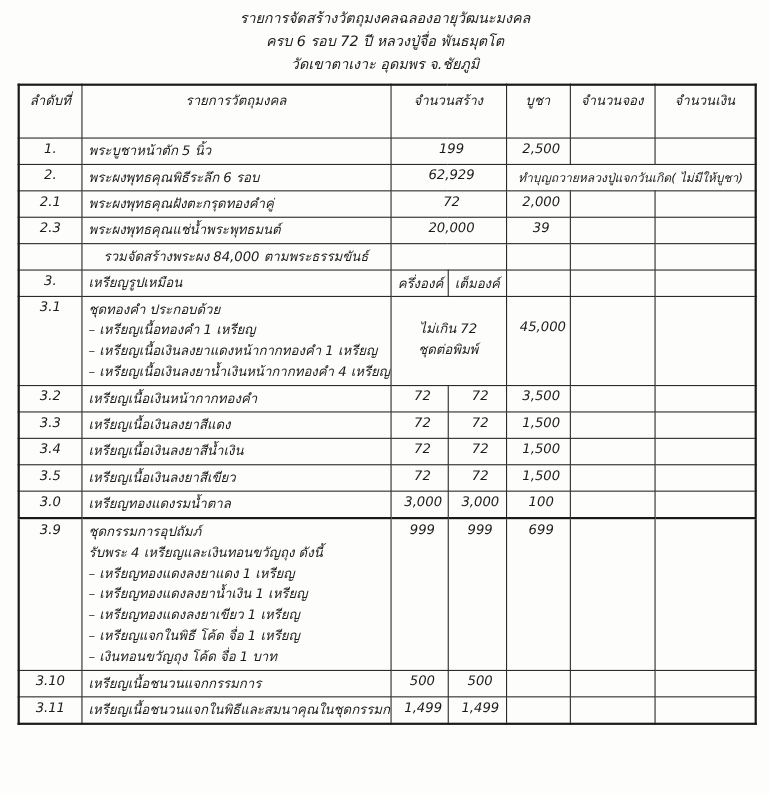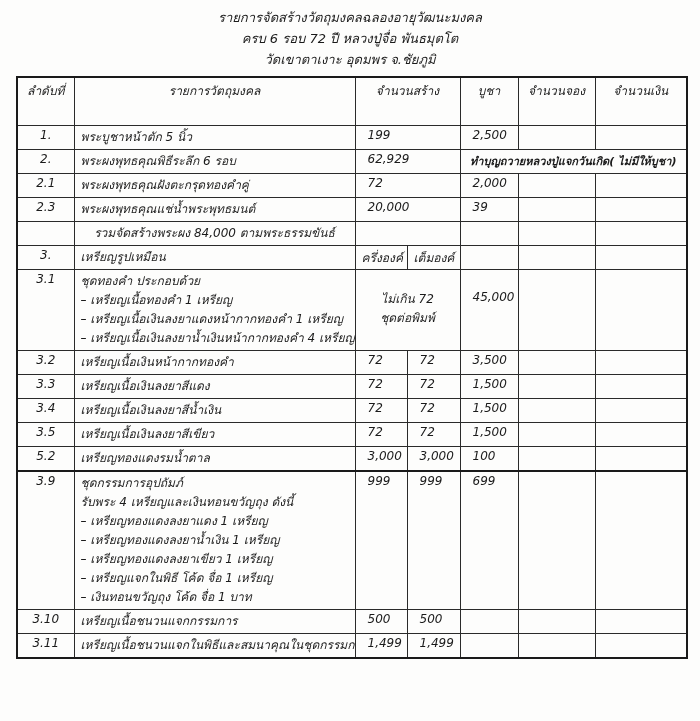--- a/index.html
+++ b/index.html
@@ -16,26 +16,26 @@
     border:2px solid #1a1a1a;
   }
   th,td{
     border:1px solid #2a2a2a;
     font-weight:normal; font-size:12px;
     padding:2px 6px; vertical-align:top; overflow:hidden;
     white-space:nowrap;
   }
   thead th{ height:42px; text-align:center; vertical-align:top; padding-top:3px; font-size:12px;margin-top:20px;}
   td{ height:18px; }
-  .num{ text-align:left;padding-left:12px; }
+  .num{ text-align:center;padding-left:12px; }
   .ctr{ text-align:center; }
   .item-line{ line-height:19px; }
   .pad-top{ padding-top:20px;font-style:italic; }
   tr.thick td{ border-top:2px solid #1a1a1a; }
-  .small-note{ font-size:11px;font-weight:bold; }
+  .small-note{ font-size:11px; }
 </style>
 </head>
 <body>
 
 <div class="title-block">
   <div class="title-line">รายการจัดสร้างวัตถุมงคลฉลองอายุวัฒนะมงคล</div>
   <div class="title-line">ครบ 6 รอบ 72 ปี หลวงปู่จื่อ พันธมุตโต</div>
   <div class="title-line">วัดเขาตาเงาะ อุดมพร จ.ชัยภูมิ</div>
 </div>
 
@@ -173,21 +173,21 @@
         <td>
           <div class="item-line">เหรียญเนื้อเงินลงยาสีเขียว</div>
         </td>
         <td class="num">72</td>
         <td class="num">72</td>
         <td class="num">1,500</td>
         <td></td>
         <td></td>
       </tr>
       <tr>
-        <td class="ctr">5.2</td>
+        <td class="ctr">3.0</td>
         <td>
           <div class="item-line">เหรียญทองแดงรมน้ำตาล</div>
         </td>
         <td class="num">3,000</td>
         <td class="num">3,000</td>
         <td class="num">100</td>
         <td></td>
         <td></td>
       </tr>
       <tr class="thick">

